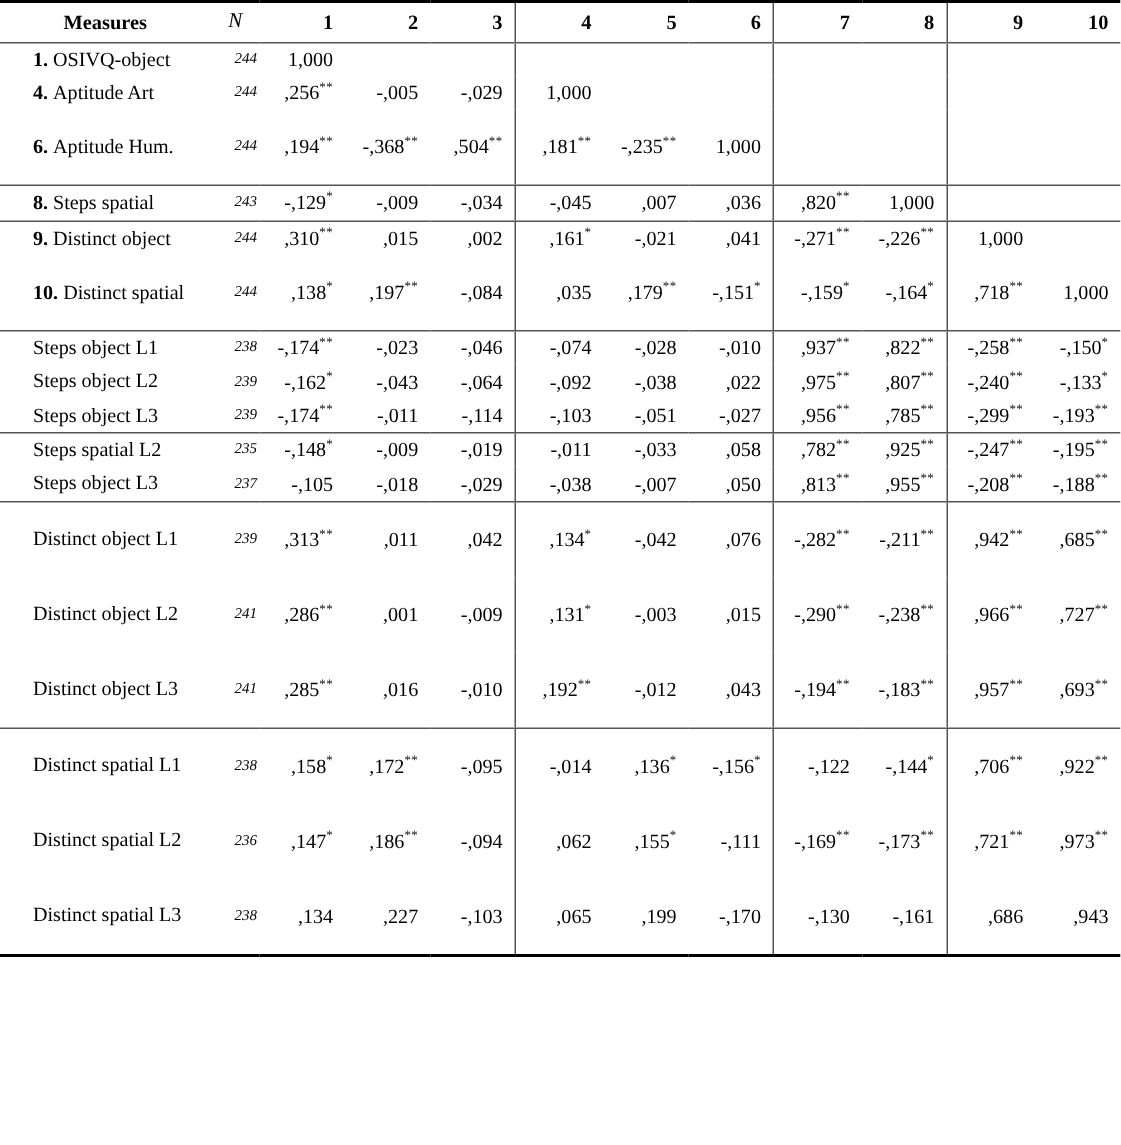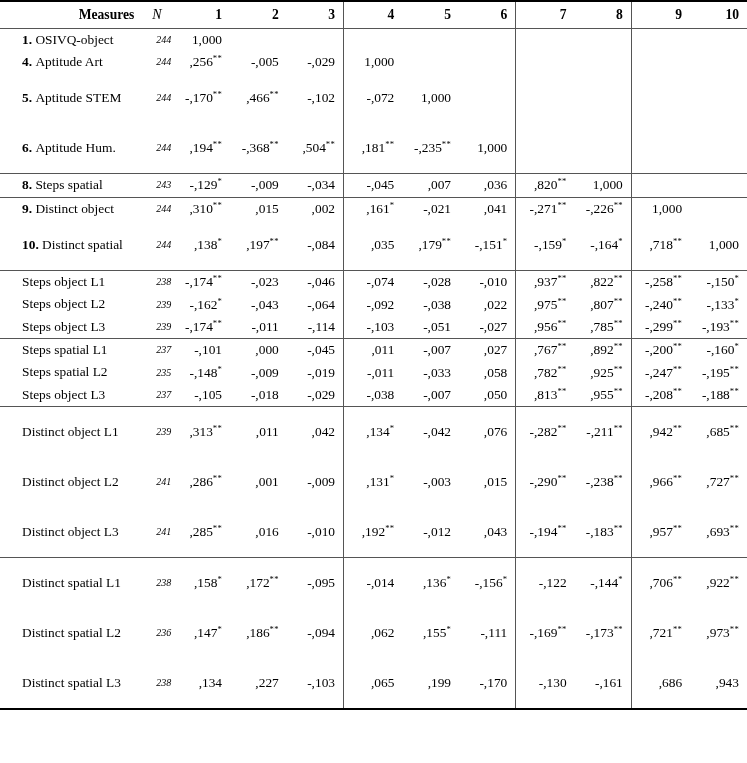--- a/index.html
+++ b/index.html
@@ -33,21 +33,21 @@
   table.corr col.c-num-w { width: 57px; }
 
   thead th {
     font-weight: bold;
     text-align: right;
     padding: 5px 8px 4px 2px;
     vertical-align: bottom;
     font-size: 13.6px;
   }
   thead th.h-meas {
-    text-align: right;
+    text-align: center;
     padding-left: 6px;
     padding-right: 6px;
   }
   thead th.h-n {
     text-align: center;
     font-style: italic;
     font-weight: normal;
     font-size: 14px;
     padding-right: 2px;
   }
@@ -149,34 +149,20 @@
           <td>-,005</td>
           <td>-,029</td>
           <td class="vsep-l">1,000</td>
           <td></td>
           <td></td>
           <td class="vsep-l"></td>
           <td></td>
           <td class="vsep-l"></td>
           <td></td>
         </tr>
-        <tr class=" tall">
-          <td class="meas"><span class="lead-b">5. </span>Aptitude STEM</td>
-          <td class="n">244</td>
-          <td>-,170<span class="sup">**</span></td>
-          <td>,466<span class="sup">**</span></td>
-          <td>-,102</td>
-          <td class="vsep-l">-,072</td>
-          <td>1,000</td>
-          <td></td>
-          <td class="vsep-l"></td>
-          <td></td>
-          <td class="vsep-l"></td>
-          <td></td>
-        </tr>
         <tr class=" grp-end tall">
           <td class="meas"><span class="lead-b">6. </span>Aptitude Hum.</td>
           <td class="n">244</td>
           <td>,194<span class="sup">**</span></td>
           <td>-,368<span class="sup">**</span></td>
           <td>,504<span class="sup">**</span></td>
           <td class="vsep-l">,181<span class="sup">**</span></td>
           <td>-,235<span class="sup">**</span></td>
           <td>1,000</td>
           <td class="vsep-l"></td>
@@ -262,34 +248,20 @@
           <td>-,114</td>
           <td class="vsep-l">-,103</td>
           <td>-,051</td>
           <td>-,027</td>
           <td class="vsep-l">,956<span class="sup">**</span></td>
           <td>,785<span class="sup">**</span></td>
           <td class="vsep-l">-,299<span class="sup">**</span></td>
           <td>-,193<span class="sup">**</span></td>
         </tr>
         <tr>
-          <td class="meas">Steps spatial L1</td>
-          <td class="n">237</td>
-          <td>-,101</td>
-          <td>,000</td>
-          <td>-,045</td>
-          <td class="vsep-l">,011</td>
-          <td>-,007</td>
-          <td>,027</td>
-          <td class="vsep-l">,767<span class="sup">**</span></td>
-          <td>,892<span class="sup">**</span></td>
-          <td class="vsep-l">-,200<span class="sup">**</span></td>
-          <td>-,160<span class="sup">*</span></td>
-        </tr>
-        <tr>
           <td class="meas">Steps spatial L2</td>
           <td class="n">235</td>
           <td>-,148<span class="sup">*</span></td>
           <td>-,009</td>
           <td>-,019</td>
           <td class="vsep-l">-,011</td>
           <td>-,033</td>
           <td>,058</td>
           <td class="vsep-l">,782<span class="sup">**</span></td>
           <td>,925<span class="sup">**</span></td>

